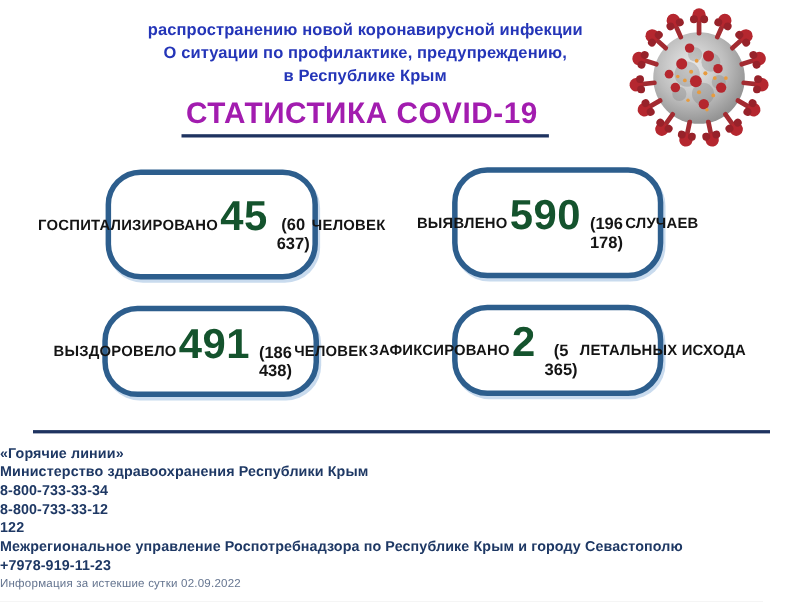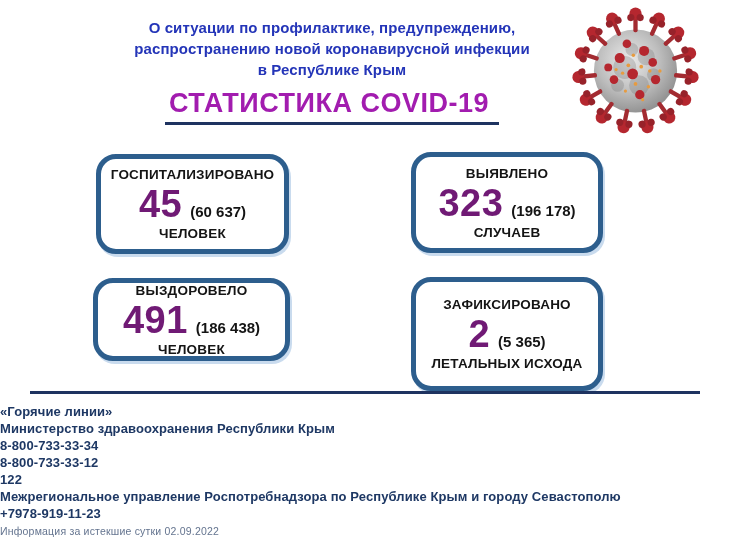--- a/index.html
+++ b/index.html
@@ -31,42 +31,42 @@
     border-bottom:3px solid #1e3360;
     padding:0 10px 3px 4px;
   }
   
   .virus{ position:absolute; top:5px; right:12px; width:165px; height:132px; }
   
   .card{
     position:absolute;
     background:#ffffff;
     border:5px solid #2d5e8d;
-    border-radius:20px;
+    border-radius:32px;
     box-shadow:2px 3px 0 rgba(178,204,231,.7);
-    display:flex; flex-direction:column;
+    display:flex; 
     align-items:center; justify-content:center;
-    text-align:left;
+    text-align:center;
     padding:4px 6px;
     gap:2px;
   }
   .card-hosp{ left:96px;  top:154px; width:193px; height:100px; }
   .card-det { left:411px; top:152px; width:192px; height:101px;  }
   .card-rec { left:93px;  top:278px; width:197px; height:83px;  }
-  .card-dea { left:411px; top:277px; width:192px; height:114px;  }
+  .card-dea { left:411px; top:277px; width:192px; height:83px;  }
   .card-label, .card-unit{
     font-size:13.5px; font-weight:bold; color:#141414; letter-spacing:.2px;
     white-space:nowrap;
   }
   .card-valuerow{
     display:flex; align-items:baseline; justify-content:center;
     gap:8px; margin:1px 0;
   }
   .card-value{
-    font-size:38px; font-weight:bold; color:#701a75; line-height:1.0;
+    font-size:38px; font-weight:bold; color:#14532d; line-height:1.0;
     letter-spacing:.5px;
   }
   .card-total{ font-size:15px; font-weight:bold; color:#141414; }
   
   .divider{
     position:absolute; top:391px; left:30px; width:670px; height:3px;
     background:#1e3360;
   }
   
   .footer{
@@ -80,22 +80,22 @@
     font-size:10.5px; font-weight:normal; color:#64748f;
     margin-top:1px; letter-spacing:.2px;
   }
 </style>
 </head>
 <body>
 
 <div class="stage">
 
   <div class="header">
+    <div>распространению новой коронавирусной инфекции</div>
     <div>О ситуации по профилактике, предупреждению,</div>
-    <div>распространению новой коронавирусной инфекции</div>
     <div>в Республике Крым</div>
   </div>
 
   <div class="title-wrap">
     <span class="title">СТАТИСТИКА COVID-19</span>
   </div>
 
   <div class="virus">
     <svg viewBox="6 8 188 184" width="165" height="132" aria-hidden="true">
       <defs>
@@ -169,21 +169,21 @@
     <div class="card-valuerow">
       <span class="card-value">45</span>
       <span class="card-total">(60 637)</span>
     </div>
     <div class="card-unit">ЧЕЛОВЕК</div>
   </div>
 
   <div class="card card-det">
     <div class="card-label">ВЫЯВЛЕНО</div>
     <div class="card-valuerow">
-      <span class="card-value">323</span>
+      <span class="card-value">590</span>
       <span class="card-total">(196 178)</span>
     </div>
     <div class="card-unit">СЛУЧАЕВ</div>
   </div>
 
   <div class="card card-rec">
     <div class="card-label">ВЫЗДОРОВЕЛО</div>
     <div class="card-valuerow">
       <span class="card-value">491</span>
       <span class="card-total">(186 438)</span>

